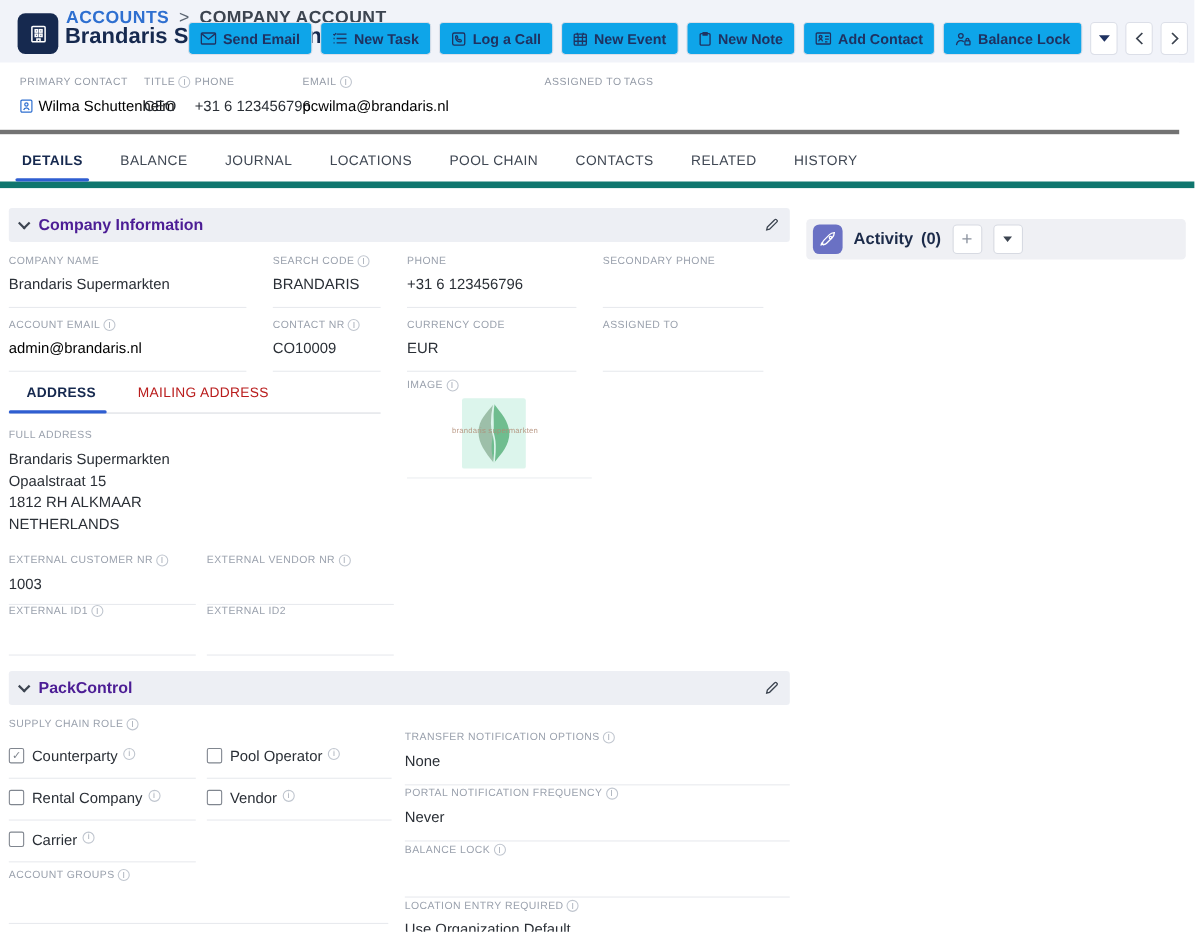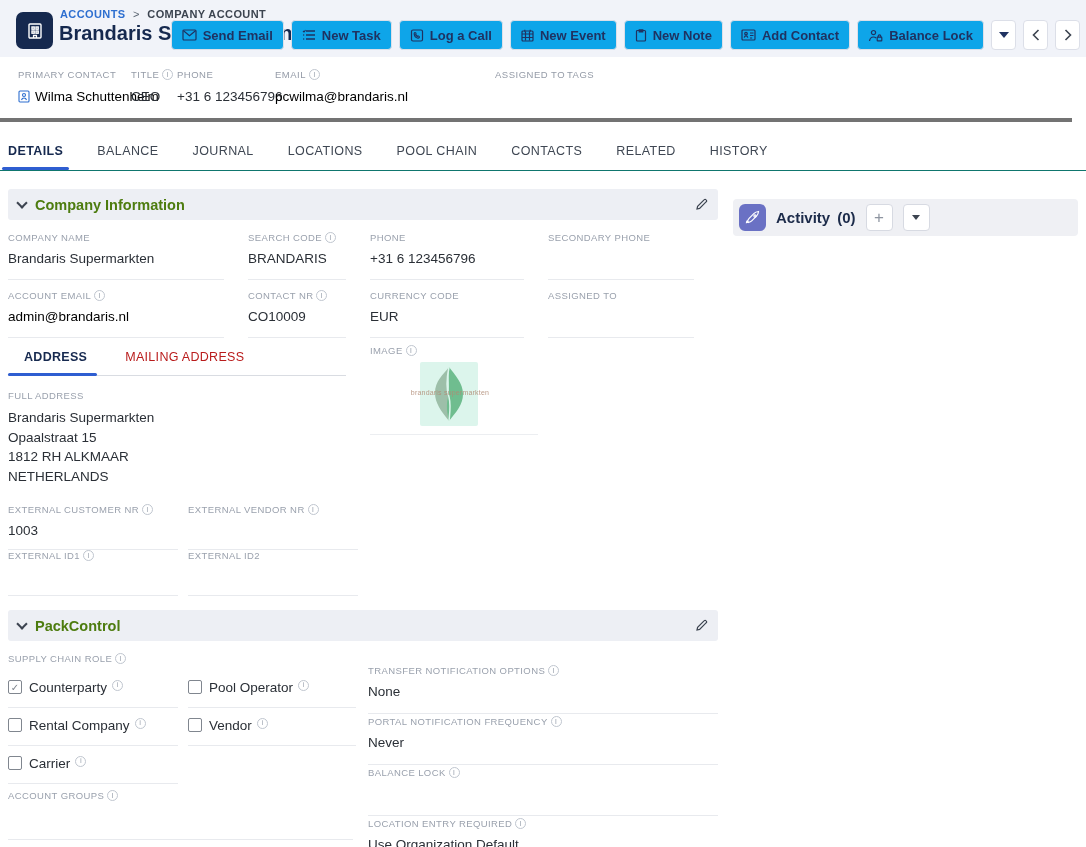--- a/index.html
+++ b/index.html
@@ -7,21 +7,21 @@
   body {
     width:1086px; height:847px; overflow:hidden; position:relative;
     font-family:"Liberation Sans", sans-serif; color:#2a2f36; font-size:13px;
   }
   .page { position:absolute; inset:0; }
 
   
   .top-band { position:absolute; left:0; top:0; width:1086px; height:57px; background:#f1f3f9; }
   .app-icon { position:absolute; left:16px; top:12px; width:37px; height:37px; background:#16294f; border-radius:7px;
     display:flex; align-items:center; justify-content:center; }
-  .crumb { position:absolute; left:60px; top:8px; font-size:11px; letter-spacing:.4px; color:#5b6572; text-transform:uppercase; }
+  .crumb { position:absolute; left:60px; top:8px; font-size:16px; letter-spacing:.4px; color:#5b6572; text-transform:uppercase; }
   .crumb a { color:#2e6fd0; text-decoration:none; font-weight:bold; }
   .crumb .sep { margin:0 4px; color:#5b6572; }
   .crumb .cur { color:#3c4450; font-weight:bold; }
   .page-title { position:absolute; left:59px; top:22px; font-size:20px; font-weight:bold; color:#16294f; }
 
   .toolbar { position:absolute; right:6px; top:20px; display:flex; gap:7px; align-items:center; }
   .tb-btn { display:flex; align-items:center; gap:6px; height:30px; padding:0 10px; background:#0ea5e9;
     border:1px solid #dcdfe8; border-radius:4px; color:#1f3261; font-size:13px; font-weight:bold; cursor:pointer; white-space:nowrap; }
   .tb-btn svg { stroke:#1f3261; }
   .sq-btn { width:25px; height:30px; background:#fff; border:1px solid #dcdfe8; border-radius:4px;
@@ -32,30 +32,30 @@
   .contact-band { position:absolute; left:0; top:57px; width:1072px; height:65px; background:#fff; border-bottom:4px solid #737373; }
   .cb-field { position:absolute; top:12px; }
   .cb-label { font-size:9.5px; letter-spacing:.5px; color:#949ba7; text-transform:uppercase; display:flex; align-items:center; gap:3px; }
   .cb-value { margin-top:9px; font-size:13.5px; color:#2a2f36; display:flex; align-items:center; gap:5px; }
   a.link { color:#000000; text-decoration:none; }
 
   .info-icon { display:inline-flex; width:11px; height:11px; border:1px solid #c0c6cf; border-radius:50%;
     font-size:8px; line-height:1; color:#a4abb6; align-items:center; justify-content:center; font-style:normal; flex:0 0 auto; }
 
   
-  .tabs-row { position:absolute; left:0; top:133px; width:1086px; height:38px; border-bottom:1px solid #0f766e;
-    display:flex; align-items:flex-end; padding-left:8px; gap:34px; }
+  .tabs-row { position:absolute; left:0; top:133px; width:1086px; height:38px; border-bottom:6px solid #0f766e;
+    display:flex; align-items:flex-end; padding-left:20px; gap:34px; }
   .tab { font-size:12.5px; letter-spacing:.4px; color:#3f4753; padding-bottom:12px; cursor:pointer; position:relative; white-space:nowrap; }
   .tab.active { color:#16294f; font-weight:bold; }
   .tab.active::after { content:""; position:absolute; left:-6px; right:-6px; bottom:0; height:3px; background:#2f5ed1; border-radius:2px; }
 
   
   .left-col { position:absolute; left:8px; top:189px; width:710px; }
   .section-header { height:31px; background:#edeff4; border-radius:3px; display:flex; align-items:center; padding:0 10px; gap:9px; }
-  .section-title { font-size:14.5px; font-weight:bold; color:#4d7c0f; }
+  .section-title { font-size:14.5px; font-weight:bold; color:#4c1d95; }
   .chev { width:8px; height:8px; border-left:2px solid #3c4450; border-bottom:2px solid #3c4450; transform:rotate(-45deg); margin-top:-3px; cursor:pointer; }
   .edit-btn { margin-left:auto; cursor:pointer; display:flex; }
 
   .fields-grid { display:grid; grid-template-columns:240px 122px 178px 170px; padding-top:12px; }
   .cell { margin-right:24px; padding-bottom:8px; border-bottom:1px solid #e8eaee; min-height:48px; }
   .cell.noline { border-bottom:none; }
   .f-label { font-size:9.5px; letter-spacing:.4px; color:#9aa1ad; text-transform:uppercase; display:flex; align-items:center; gap:3px; white-space:nowrap; }
   .f-value { margin-top:8px; font-size:13.5px; color:#2a2f36; min-height:16px; }
 
   

